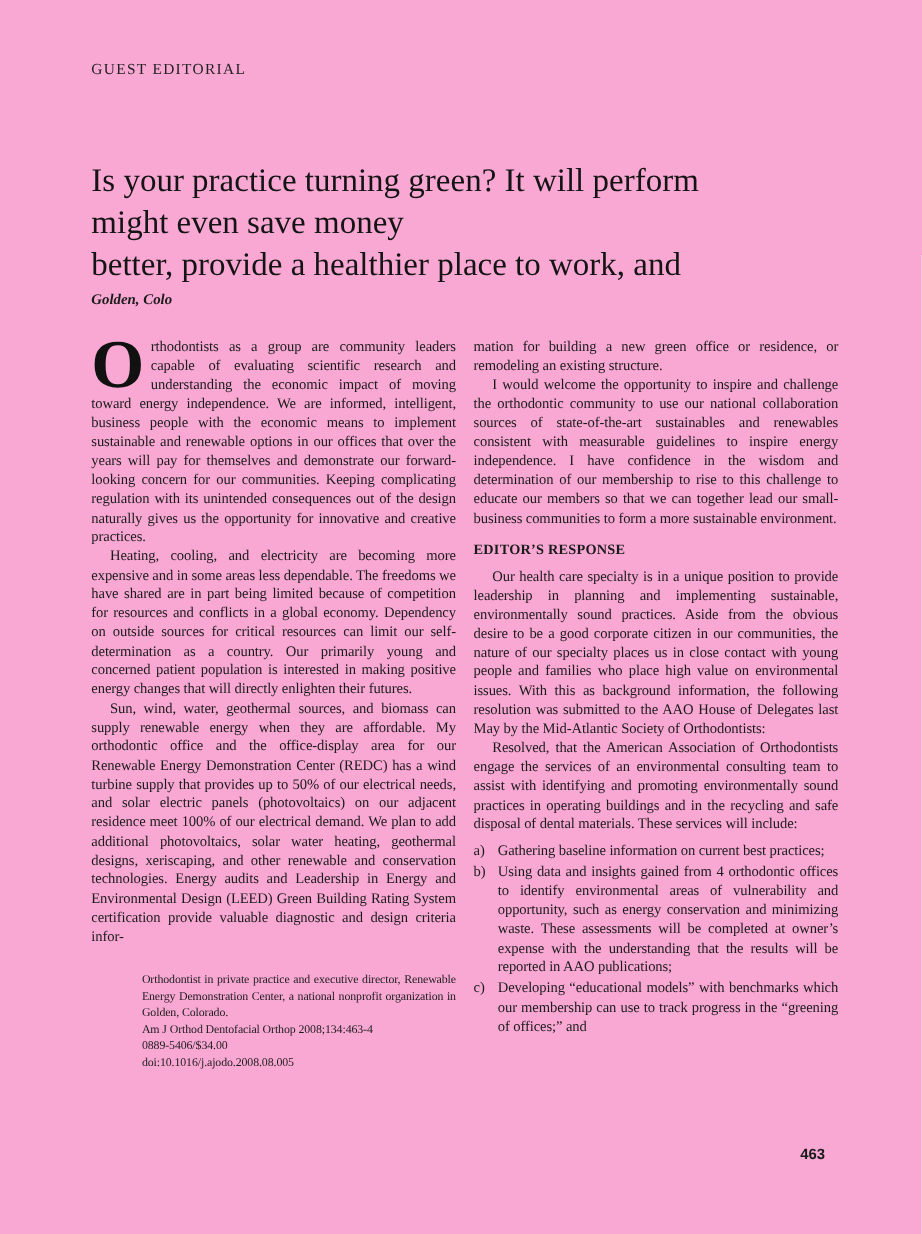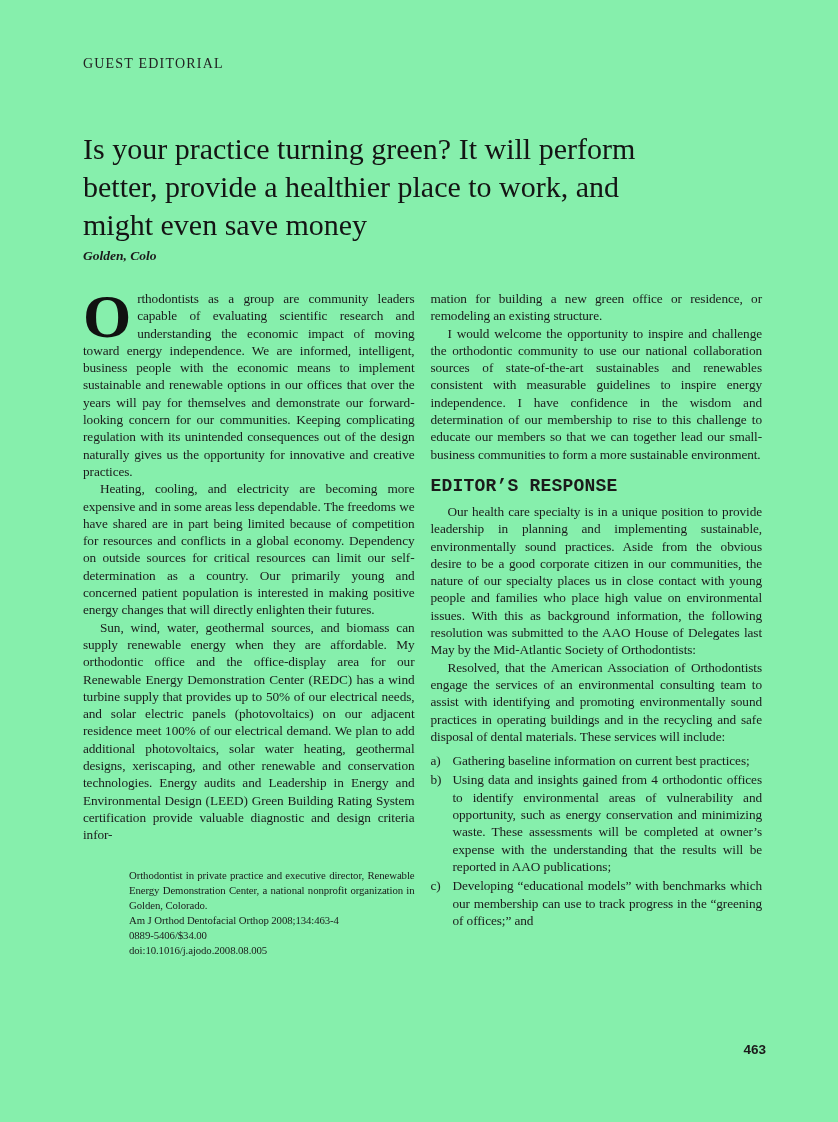--- a/index.html
+++ b/index.html
@@ -1,33 +1,33 @@
 <!DOCTYPE html>
 <html lang="en"><head>
 <meta charset="utf-8">
 <style>
   html, body { margin:0; padding:0; background:#ffffff; }
   .page {
     position: relative;
     width: 838px;
     height: 1122px;
-    background: #86efac;
+    background: #f9a8d4;
     color: #1b1b1b;
     font-family: "Liberation Serif", serif;
     box-sizing: border-box;
     padding: 56px 76px 0 83px;
     overflow: hidden;
   }
   .kicker {
     font-size: 14px;
     letter-spacing: 1.2px;
     color: #222;
   }
   .title {
-    margin: 58px 0 0 0;
+    margin: 74px 0 0 0;
     font-weight: 400;
     font-size: 30px;
     line-height: 38px;
     color: #141414;
   }
   .author {
     margin-top: 18px;
     font-family: "Liberation Sans", sans-serif;
     font-weight: bold;
     font-size: 13px;
@@ -55,23 +55,23 @@
   p.indent { text-indent: 17px; }
   .dropcap {
     float: left;
     font-weight: bold;
     font-size: 62px;
     line-height: 47px;
     margin: 3px 6px 0 0;
     color: #111;
   }
   .section-heading {
-    font-family: Liberation Mono, monospace;
+    font-family: Liberation Serif, serif;
     font-weight: bold;
-    font-size: 18px;
+    font-size: 13px;
     margin: 13px 0 7px 0;
     letter-spacing: 0.2px;
   }
   .list { margin-top: 7px; }
   .list-item {
     display: flex;
     font-size: 13.3px;
     line-height: 17.3px;
     letter-spacing: -0.1px;
   }
@@ -82,38 +82,38 @@
     margin-top: 24px;
     font-size: 10.8px;
     line-height: 15px;
     text-align: justify;
     letter-spacing: -0.1px;
     margin-left: 46px;
   }
   .page-number {
     position: absolute;
     top: 1042px;
-    right: 72px;
+    right: 88px;
     font-family: "Liberation Sans", sans-serif;
     font-weight: bold;
     font-size: 13.5px;
     color: #1a1a1a;
   }
 </style>
 </head>
 <body>
 
 <div class="page">
 
   <div class="kicker">GUEST EDITORIAL</div>
 
   <h1 class="title">
     <div>Is your practice turning green? It will perform</div>
+    <div>might even save money</div>
     <div>better, provide a healthier place to work, and</div>
-    <div>might even save money</div>
   </h1>
 
   <div class="affiliation">Golden, Colo</div>
 
   <div class="columns">
 
     <div class="col">
       <p class="body">
         <span class="dropcap">O</span><span>rthodontists as a group are community leaders capable of evaluating scientific research and understanding the economic impact of moving toward energy independence. We are informed, intelligent, business people with the economic means to implement sustainable and renewable options in our offices that over the years will pay for themselves and demonstrate our forward-looking concern for our communities. Keeping complicating regulation with its unintended consequences out of the design naturally gives us the opportunity for innovative and creative practices.</span>
       </p>

